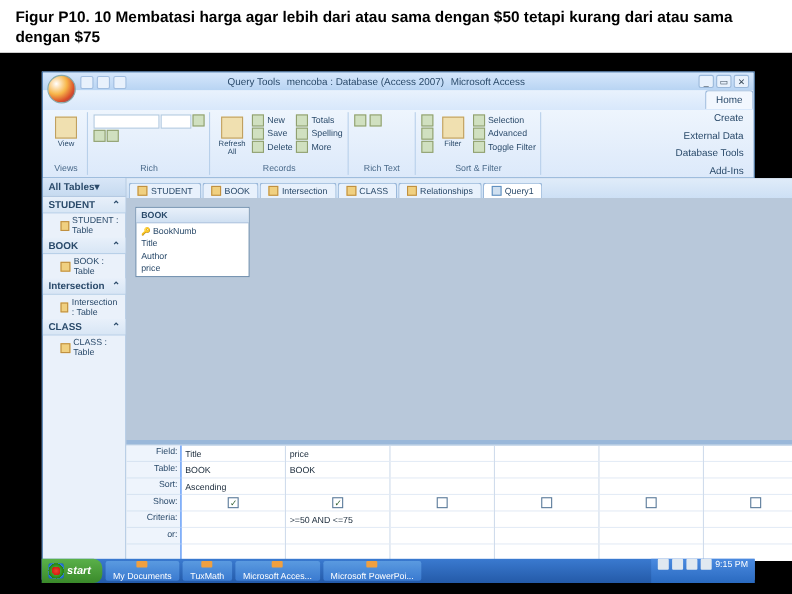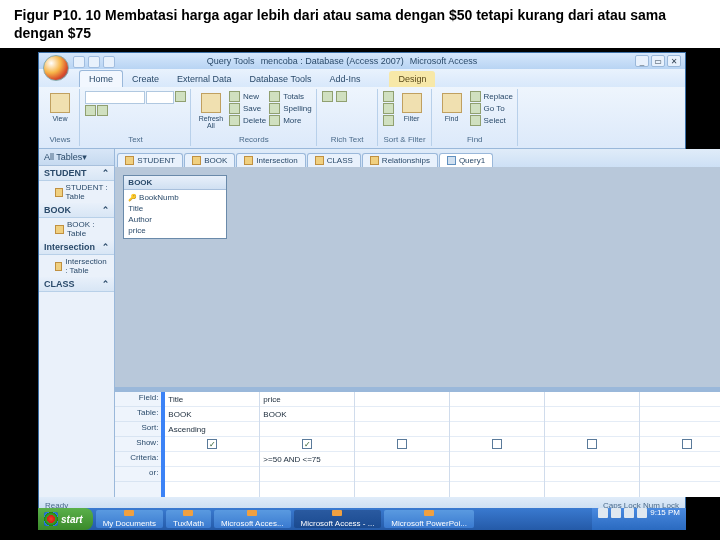--- a/index.html
+++ b/index.html
@@ -1,27 +1,27 @@
 <!DOCTYPE html>
 <html><head>
 <meta charset="utf-8">
 <style>
   * { margin: 0; padding: 0; box-sizing: border-box; font-family: Tahoma, Segoe UI, sans-serif; }
   body { width: 720px; height: 540px; background: #000; overflow: hidden; font-size: 10px; }
   .slide { width: 720px; height: 540px; background: #000; position: relative; }
   .caption { background: #fff; padding: 6px 14px; font-size: 14px; font-weight: bold; color: #000; line-height: 1.3; }
-  .app { position: absolute; left: 38px; top: 52px; width: 648px; height: 462px; background: #cfe2f7; border: 1px solid #3a6ea5; }
+  .app { position: absolute; left: 38px; top: 65px; width: 648px; height: 462px; background: #cfe2f7; border: 1px solid #3a6ea5; }
 
   .titlebar { height: 16px; background: linear-gradient(#d6e7fb,#b8d4f3); display: flex; align-items: center; padding: 0 4px; font-size: 9px; color: #2a4a6a; }
   .titlebar .spacer { flex: 1; }
   .tbtxt { margin-left: 6px; }
   .winbtns { display: flex; gap: 2px; }
   .winbtn { width: 14px; height: 12px; background: #e8f1fc; border: 1px solid #9ab8da; border-radius: 2px; display: flex; align-items: center; justify-content: center; font-size: 8px; color: #345; }
 
-  .ribbon-tabs { height: 18px; background: linear-gradient(#e9f2fd,#d8e8fb); display: flex; align-items: flex-end; padding-left: 4px; gap: 0; }
+  .ribbon-tabs { height: 18px; background: linear-gradient(#e9f2fd,#d8e8fb); display: flex; align-items: flex-end; padding-left: 4px; gap: 0; flex-direction: column; }
   .office-btn { width: 26px; height: 26px; border-radius: 50%; background: radial-gradient(circle at 30% 30%, #fff, #f7b64a 40%, #d84a2a 70%, #3a6ea5); position: absolute; left: 4px; top: 2px; border: 1px solid #8aa; z-index: 5; }
   .qat { position: absolute; left: 34px; top: 3px; display: flex; gap: 3px; }
   .qat-btn { width: 12px; height: 12px; background: #e8f1fc; border: 1px solid #a0bde0; border-radius: 2px; }
   .rtab { padding: 3px 9px; font-size: 9px; color: #2a4a6a; cursor: pointer; border-top-left-radius: 3px; border-top-right-radius: 3px; }
   .rtab.first { margin-left: 36px; }
   .rtab.active { background: #f2f7fe; border: 1px solid #9ab8da; border-bottom: none; }
   .rtab.context { background: #f7e8a8; color: #5a4a1a; margin-left: 20px; }
 
   .ribbon-body { height: 62px; background: linear-gradient(#eef5fd,#dce9fa); border-bottom: 1px solid #9ab8da; display: flex; padding: 2px; gap: 1px; }
   .rgroup { border-right: 1px solid #b8d0ea; padding: 2px 4px; display: flex; flex-direction: column; justify-content: space-between; }
@@ -29,41 +29,41 @@
   .rgroup-btns { display: flex; gap: 3px; align-items: flex-start; }
   .bigbtn { width: 30px; height: 44px; display: flex; flex-direction: column; align-items: center; gap: 2px; padding-top: 2px; }
   .bigbtn .ico { width: 20px; height: 20px; background: #f0e0b0; border: 1px solid #c0a060; }
   .bigbtn .lbl { font-size: 7px; color: #2a4a6a; text-align: center; line-height: 1; }
   .smallbtns { display: flex; flex-direction: column; gap: 1px; }
   .smallbtn { display: flex; align-items: center; gap: 3px; font-size: 8px; color: #2a4a6a; }
   .smallbtn .sico { width: 11px; height: 11px; background: #d0e0c0; border: 1px solid #90a070; }
 
   .workspace { position: absolute; top: 96px; left: 0; right: 0; bottom: 16px; display: flex; background: #b8c8da; }
   .navpane { width: 124px; background: #eaf1fa; border-right: 1px solid #9ab8da; display: flex; flex-direction: column; }
-  .nav-hdr { background: linear-gradient(#d8e6f7,#c6daf0); padding: 3px 5px; font-size: 9px; color: #2a4a6a; display: flex; border-bottom: 1px solid #a8c0dc; }
+  .nav-hdr { background: linear-gradient(#d8e6f7,#c6daf0); padding: 3px 5px; font-size: 9px; color: #2a4a6a; display: flex; border-bottom: 1px solid #a8c0dc; font-weight: bold; }
   .nav-group-hdr { background: linear-gradient(#e8f0fa,#d8e6f5); padding: 2px 5px; font-size: 9px; font-weight: bold; color: #2a4a6a; border-bottom: 1px solid #b8d0e8; display: flex; justify-content: space-between; }
   .nav-item { padding: 2px 5px 2px 16px; font-size: 8px; color: #2a4a6a; display: flex; align-items: center; gap: 3px; }
   .nav-item .tico { width: 10px; height: 9px; background: #f0d080; border: 1px solid #c09040; }
 
   .designarea { flex: 1; display: flex; flex-direction: column; background: #b8c8da; }
   .obj-tabs { height: 18px; background: linear-gradient(#e0ecf9,#cde0f5); display: flex; align-items: flex-end; padding-left: 2px; }
   .obj-tab { padding: 2px 7px; font-size: 8px; background: #e8f1fc; border: 1px solid #9ab8da; border-bottom: none; margin-right: 1px; border-top-left-radius: 3px; border-top-right-radius: 3px; display: flex; align-items: center; gap: 3px; color: #2a4a6a; }
   .obj-tab.active { background: #fff; }
   .obj-tab .tico2 { width: 9px; height: 9px; background: #f0d080; border: 1px solid #c09040; }
   .obj-tab.q .tico2 { background: #d0e0f0; border-color: #6090c0; }
   .upper-pane { flex: 1; background: #b8c8da; position: relative; padding: 8px; }
   .table-box { width: 104px; background: #fff; border: 1px solid #6a8aaa; }
   .table-box-hdr { background: linear-gradient(#e8f0fa,#d0e0f2); padding: 2px 4px; font-size: 8px; font-weight: bold; color: #2a4a6a; border-bottom: 1px solid #a8c0dc; }
   .table-box-body { padding: 2px 4px; }
   .fld { font-size: 8px; color: #2a4a6a; padding: 1px 0; display: flex; align-items: center; gap: 2px; }
   .pk { color: #b08000; font-size: 7px; }
 
   .splitter { height: 4px; background: #9ab8da; cursor: ns-resize; }
   .lower-pane { height: 106px; background: #fff; border-top: 1px solid #9ab8da; display: flex; }
-  .row-hdrs { width: 50px; background: #eef4fc; border-right: 4px solid #3b82f6; }
+  .row-hdrs { width: 50px; background: #eef4fc; border-right: 1px solid #3b82f6; }
   .row-hdr { height: 15px; padding: 1px 3px; font-size: 8px; color: #2a4a6a; border-bottom: 1px solid #d8e4f2; text-align: right; }
   .grid-cols { flex: 1; display: flex; overflow: hidden; }
   .gcol { width: 95px; border-right: 1px solid #d0dcec; }
   .gcell { height: 15px; padding: 1px 3px; font-size: 8px; color: #1a2a3a; border-bottom: 1px solid #e4ecf6; display: flex; align-items: center; }
   .gcell.chk { justify-content: center; }
   .chkbox { width: 10px; height: 10px; border: 1px solid #5a7a9a; display: flex; align-items: center; justify-content: center; font-size: 8px; color: #2a5a2a; }
 
   .statusbar { position: absolute; bottom: 0; left: 0; right: 0; height: 16px; background: linear-gradient(#e0ecf9,#c6daf0); display: flex; align-items: center; padding: 0 6px; font-size: 8px; color: #4a6a8a; justify-content: space-between; }
 
   .taskbar { position: absolute; left: 38px; bottom: 10px; width: 648px; height: 22px; background: linear-gradient(#3a7ad0,#245aa8); display: flex; align-items: center; }
@@ -128,21 +128,21 @@
           <div class="smallbtn">
               <div class="sico"></div>
             </div>
           <div class="smallbtn">
               <div class="sico"></div>
             </div>
           <div class="smallbtn">
               <div class="sico"></div>
             </div>
         </div>
-        <div class="rgroup-title">Text</div>
+        <div class="rgroup-title">Rich</div>
       </div>
       <div class="rgroup">
         <div class="rgroup-btns">
           <div class="bigbtn">
               <div class="ico"></div>
               <div class="lbl">Refresh All</div>
             </div>
           <div class="smallbtns">
             <div class="smallbtn">
                 <div class="sico"></div>
@@ -195,45 +195,36 @@
                 <div class="sico"></div>
               </div>
             <div class="smallbtn">
                 <div class="sico"></div>
               </div>
           </div>
           <div class="bigbtn">
               <div class="ico"></div>
               <div class="lbl">Filter</div>
             </div>
+          <div class="smallbtns">
+            <div class="smallbtn">
+                <div class="sico"></div>
+                <span>Selection</span>
+              </div>
+            <div class="smallbtn">
+                <div class="sico"></div>
+                <span>Advanced</span>
+              </div>
+            <div class="smallbtn">
+                <div class="sico"></div>
+                <span>Toggle Filter</span>
+              </div>
+          </div>
         </div>
         <div class="rgroup-title">Sort &amp; Filter</div>
-      </div>
-      <div class="rgroup">
-        <div class="rgroup-btns">
-          <div class="bigbtn">
-              <div class="ico"></div>
-              <div class="lbl">Find</div>
-            </div>
-          <div class="smallbtns">
-            <div class="smallbtn">
-                <div class="sico"></div>
-                <span>Replace</span>
-              </div>
-            <div class="smallbtn">
-                <div class="sico"></div>
-                <span>Go To</span>
-              </div>
-            <div class="smallbtn">
-                <div class="sico"></div>
-                <span>Select</span>
-              </div>
-          </div>
-        </div>
-        <div class="rgroup-title">Find</div>
       </div>
     </div>
 
     <div class="workspace">
       <div class="navpane">
         <div class="nav-hdr">
             <span>All Tables</span>
             <span>▾</span>
           </div>
         <div id="nav-groups">
@@ -257,20 +248,24 @@
               <span>Intersection</span>
               <span>⌃</span>
             </div>
             <div class="nav-item">
               <span class="tico"></span>
               <span>Intersection : Table</span>
             </div>
             <div class="nav-group-hdr">
               <span>CLASS</span>
               <span>⌃</span>
+            </div>
+            <div class="nav-item">
+              <span class="tico"></span>
+              <span>CLASS : Table</span>
             </div>
           </div>
       </div>
 
       <div class="designarea">
         <div class="obj-tabs" id="obj-tabs">
             <div class="obj-tab">
               <span class="tico2"></span>
               <span>STUDENT</span>
             </div>
@@ -405,24 +400,20 @@
           <span>My Documents</span>
         </div>
         <div class="tbitem">
           <span class="appico"></span>
           <span>TuxMath</span>
         </div>
         <div class="tbitem">
           <span class="appico"></span>
           <span>Microsoft Acces...</span>
         </div>
-        <div class="tbitem active">
-          <span class="appico"></span>
-          <span>Microsoft Access - ...</span>
-        </div>
         <div class="tbitem">
           <span class="appico"></span>
           <span>Microsoft PowerPoi...</span>
         </div>
       </div>
     <div class="tray">
       <div class="tray-ico"></div>
       <div class="tray-ico"></div>
       <div class="tray-ico"></div>
       <div class="tray-ico"></div>

